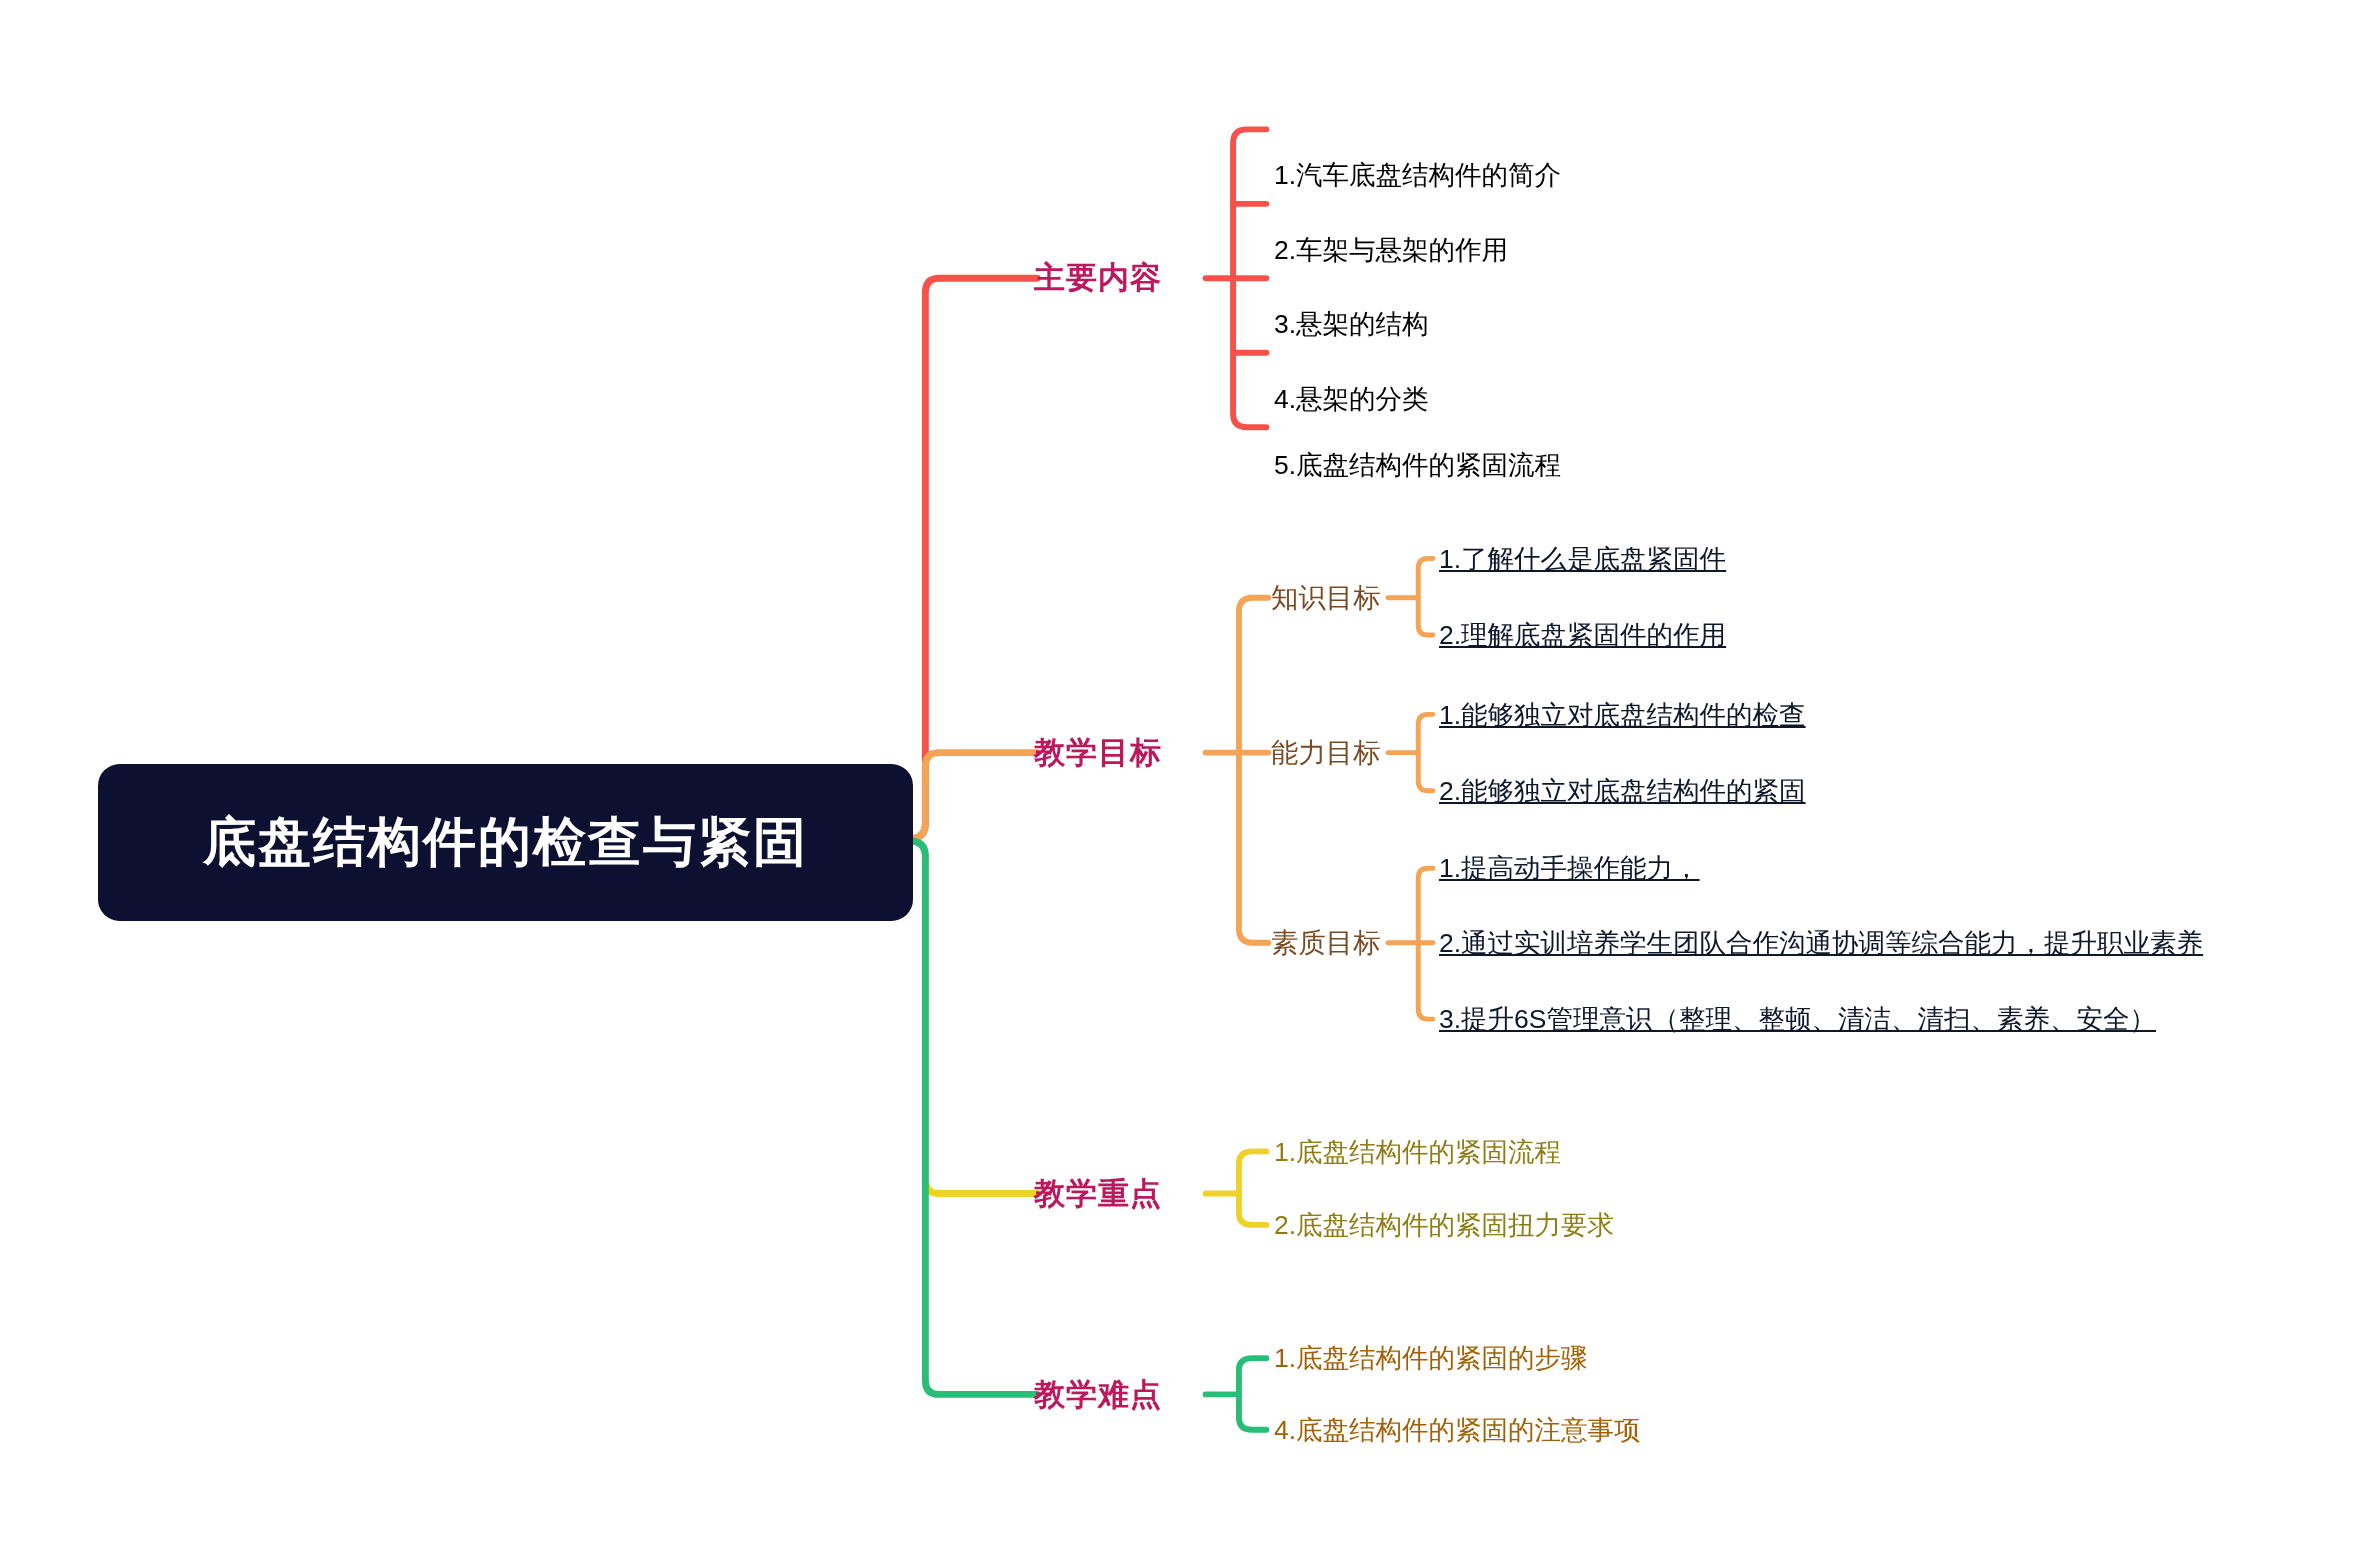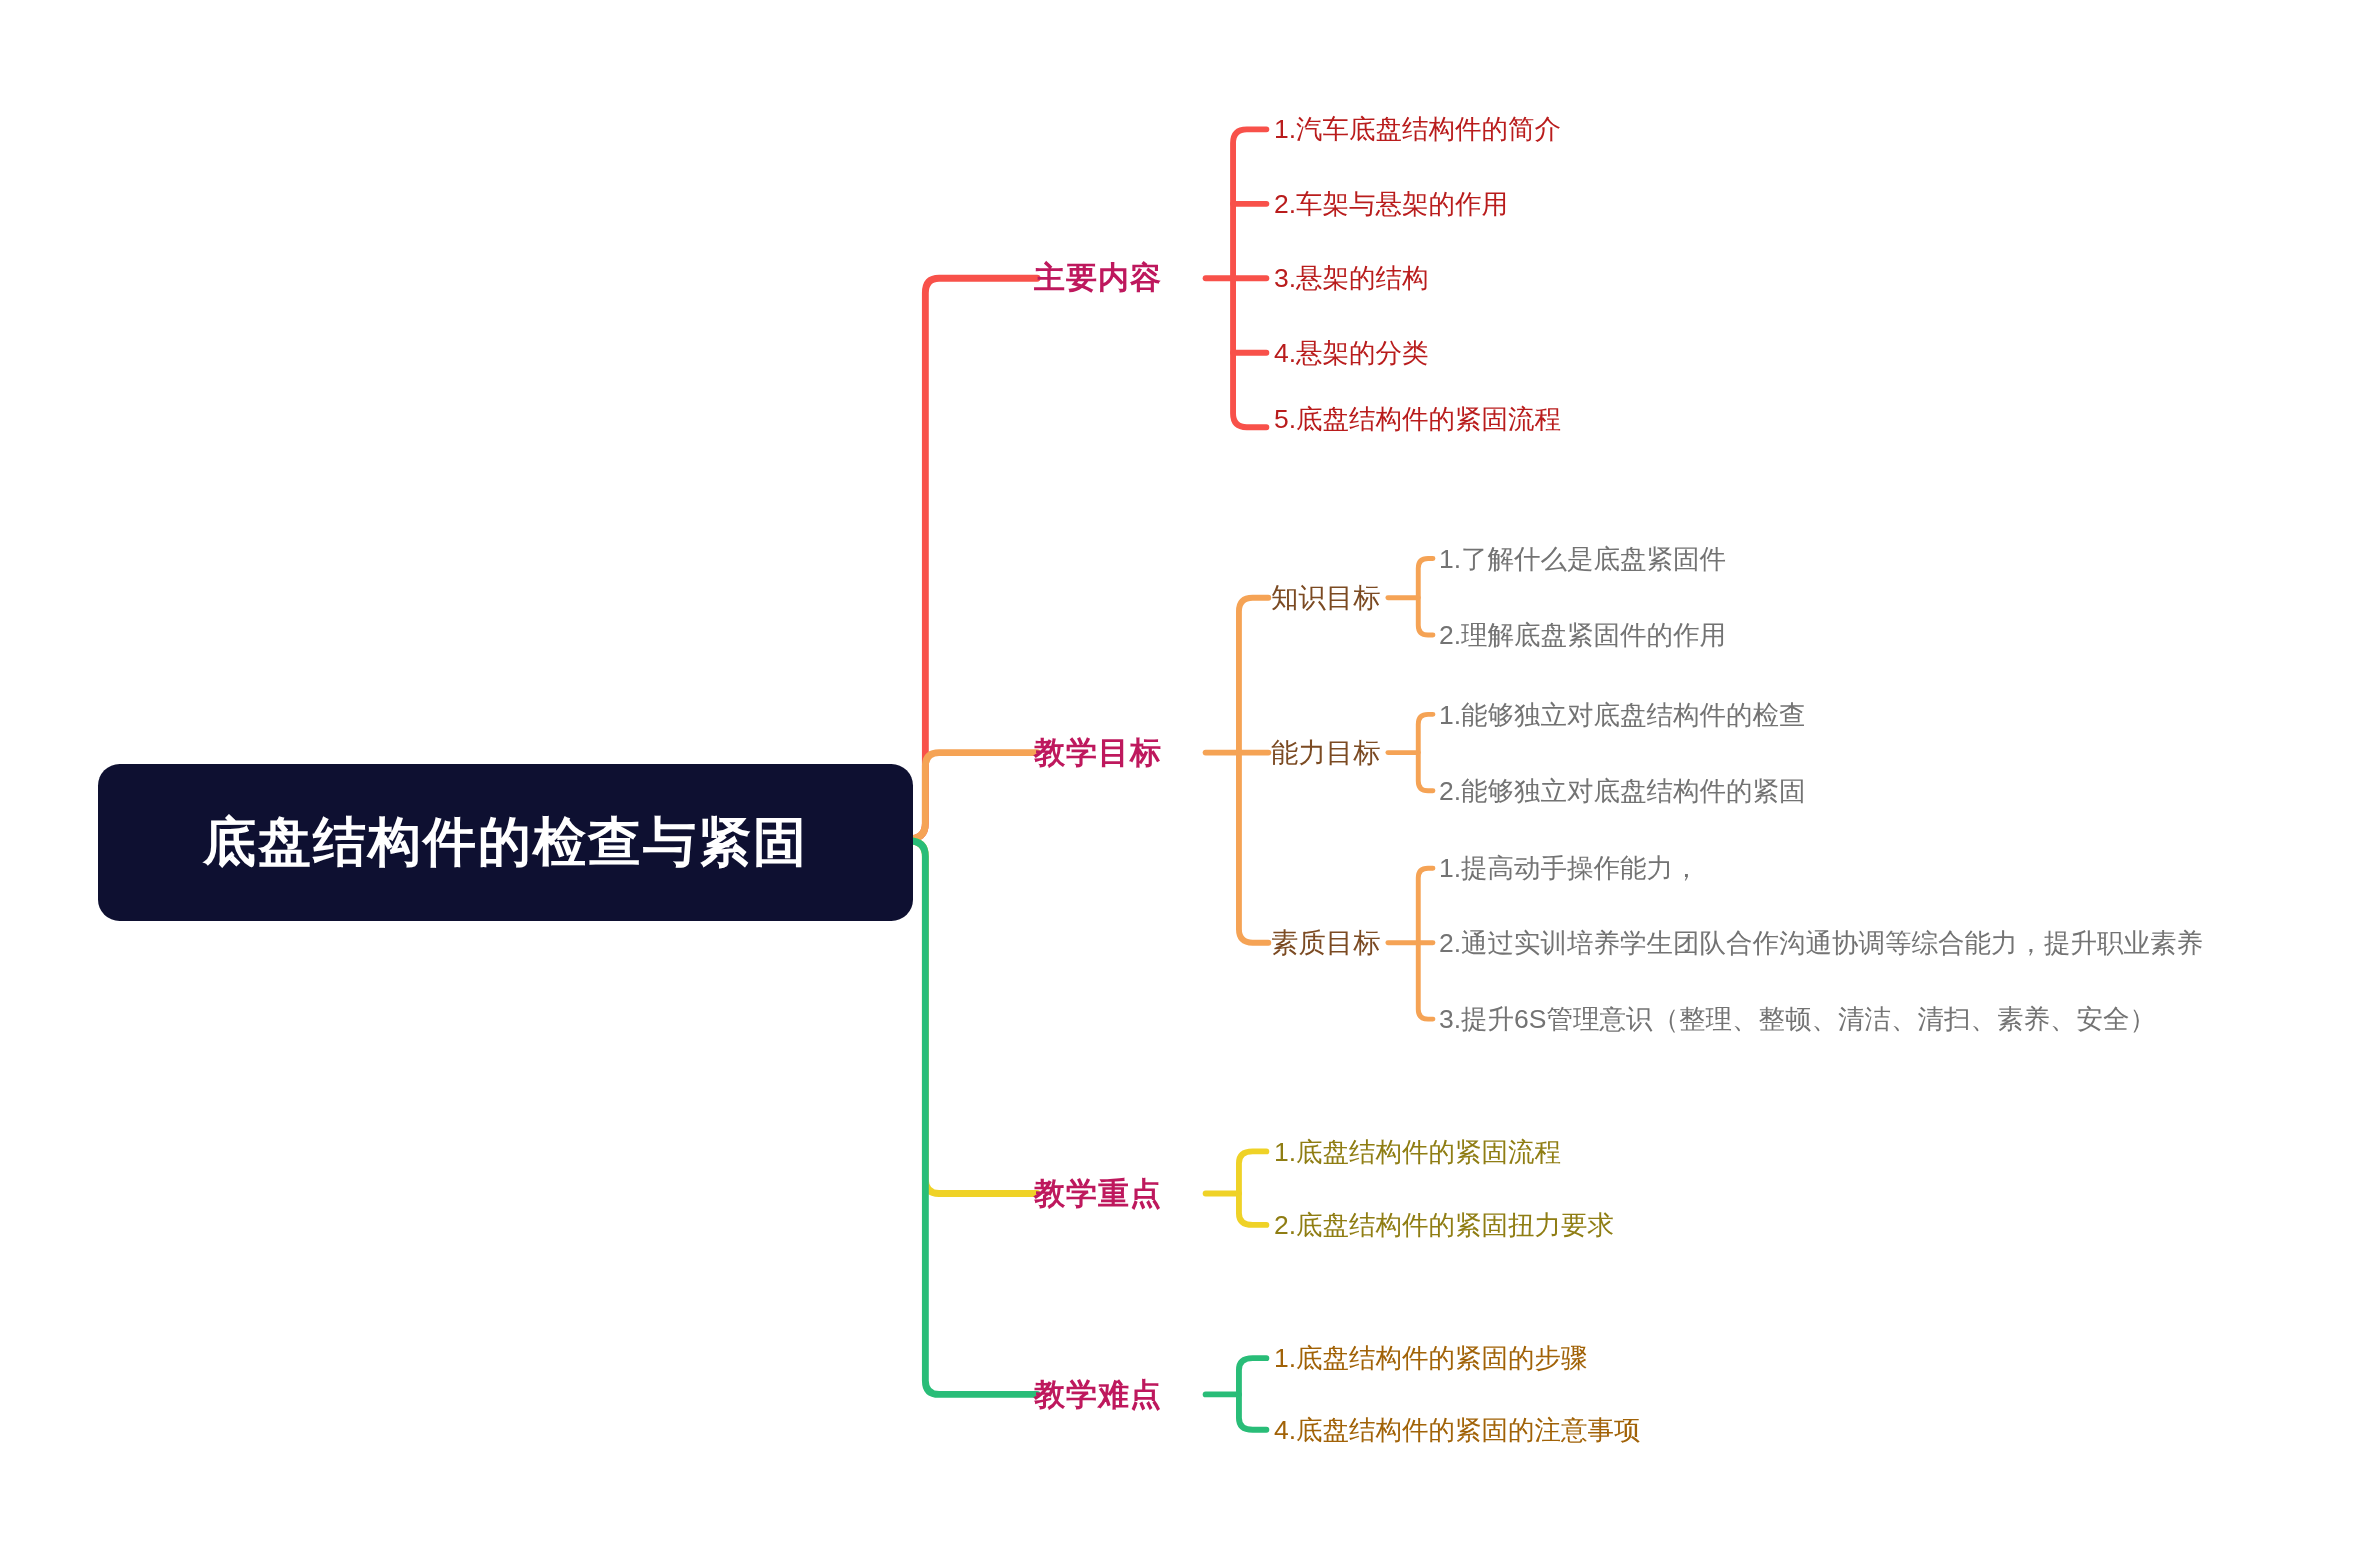--- a/index.html
+++ b/index.html
@@ -27,22 +27,22 @@
   .sub-label{
     position:absolute;left:1271px;transform:translateY(-50%);
     font-size:27.4px;font-weight:500;white-space:nowrap;color:#7b4a22;
   }
   .item{
     position:absolute;transform:translateY(-50%);
     font-size:26.5px;font-weight:500;white-space:nowrap;
   }
   .item.main{left:1274px;}
   .item.sub{left:1439px;}
-  .c-maroon{color:#b91c1c;}
-  .c-brown{color:#737373;}
+  .c-maroon{color:#000000;margin-top:46px;}
+  .c-brown{color:#0f172a;text-decoration:underline;}
   .c-olive{color:#8f7d13;}
   .c-green{color:#a16207;}
 </style>
 </head>
 <body>
 
 <div class="canvas">
 
   <svg class="connectors" viewBox="0 0 2422 1594" fill="none" stroke-linecap="round" stroke-linejoin="round">
 

